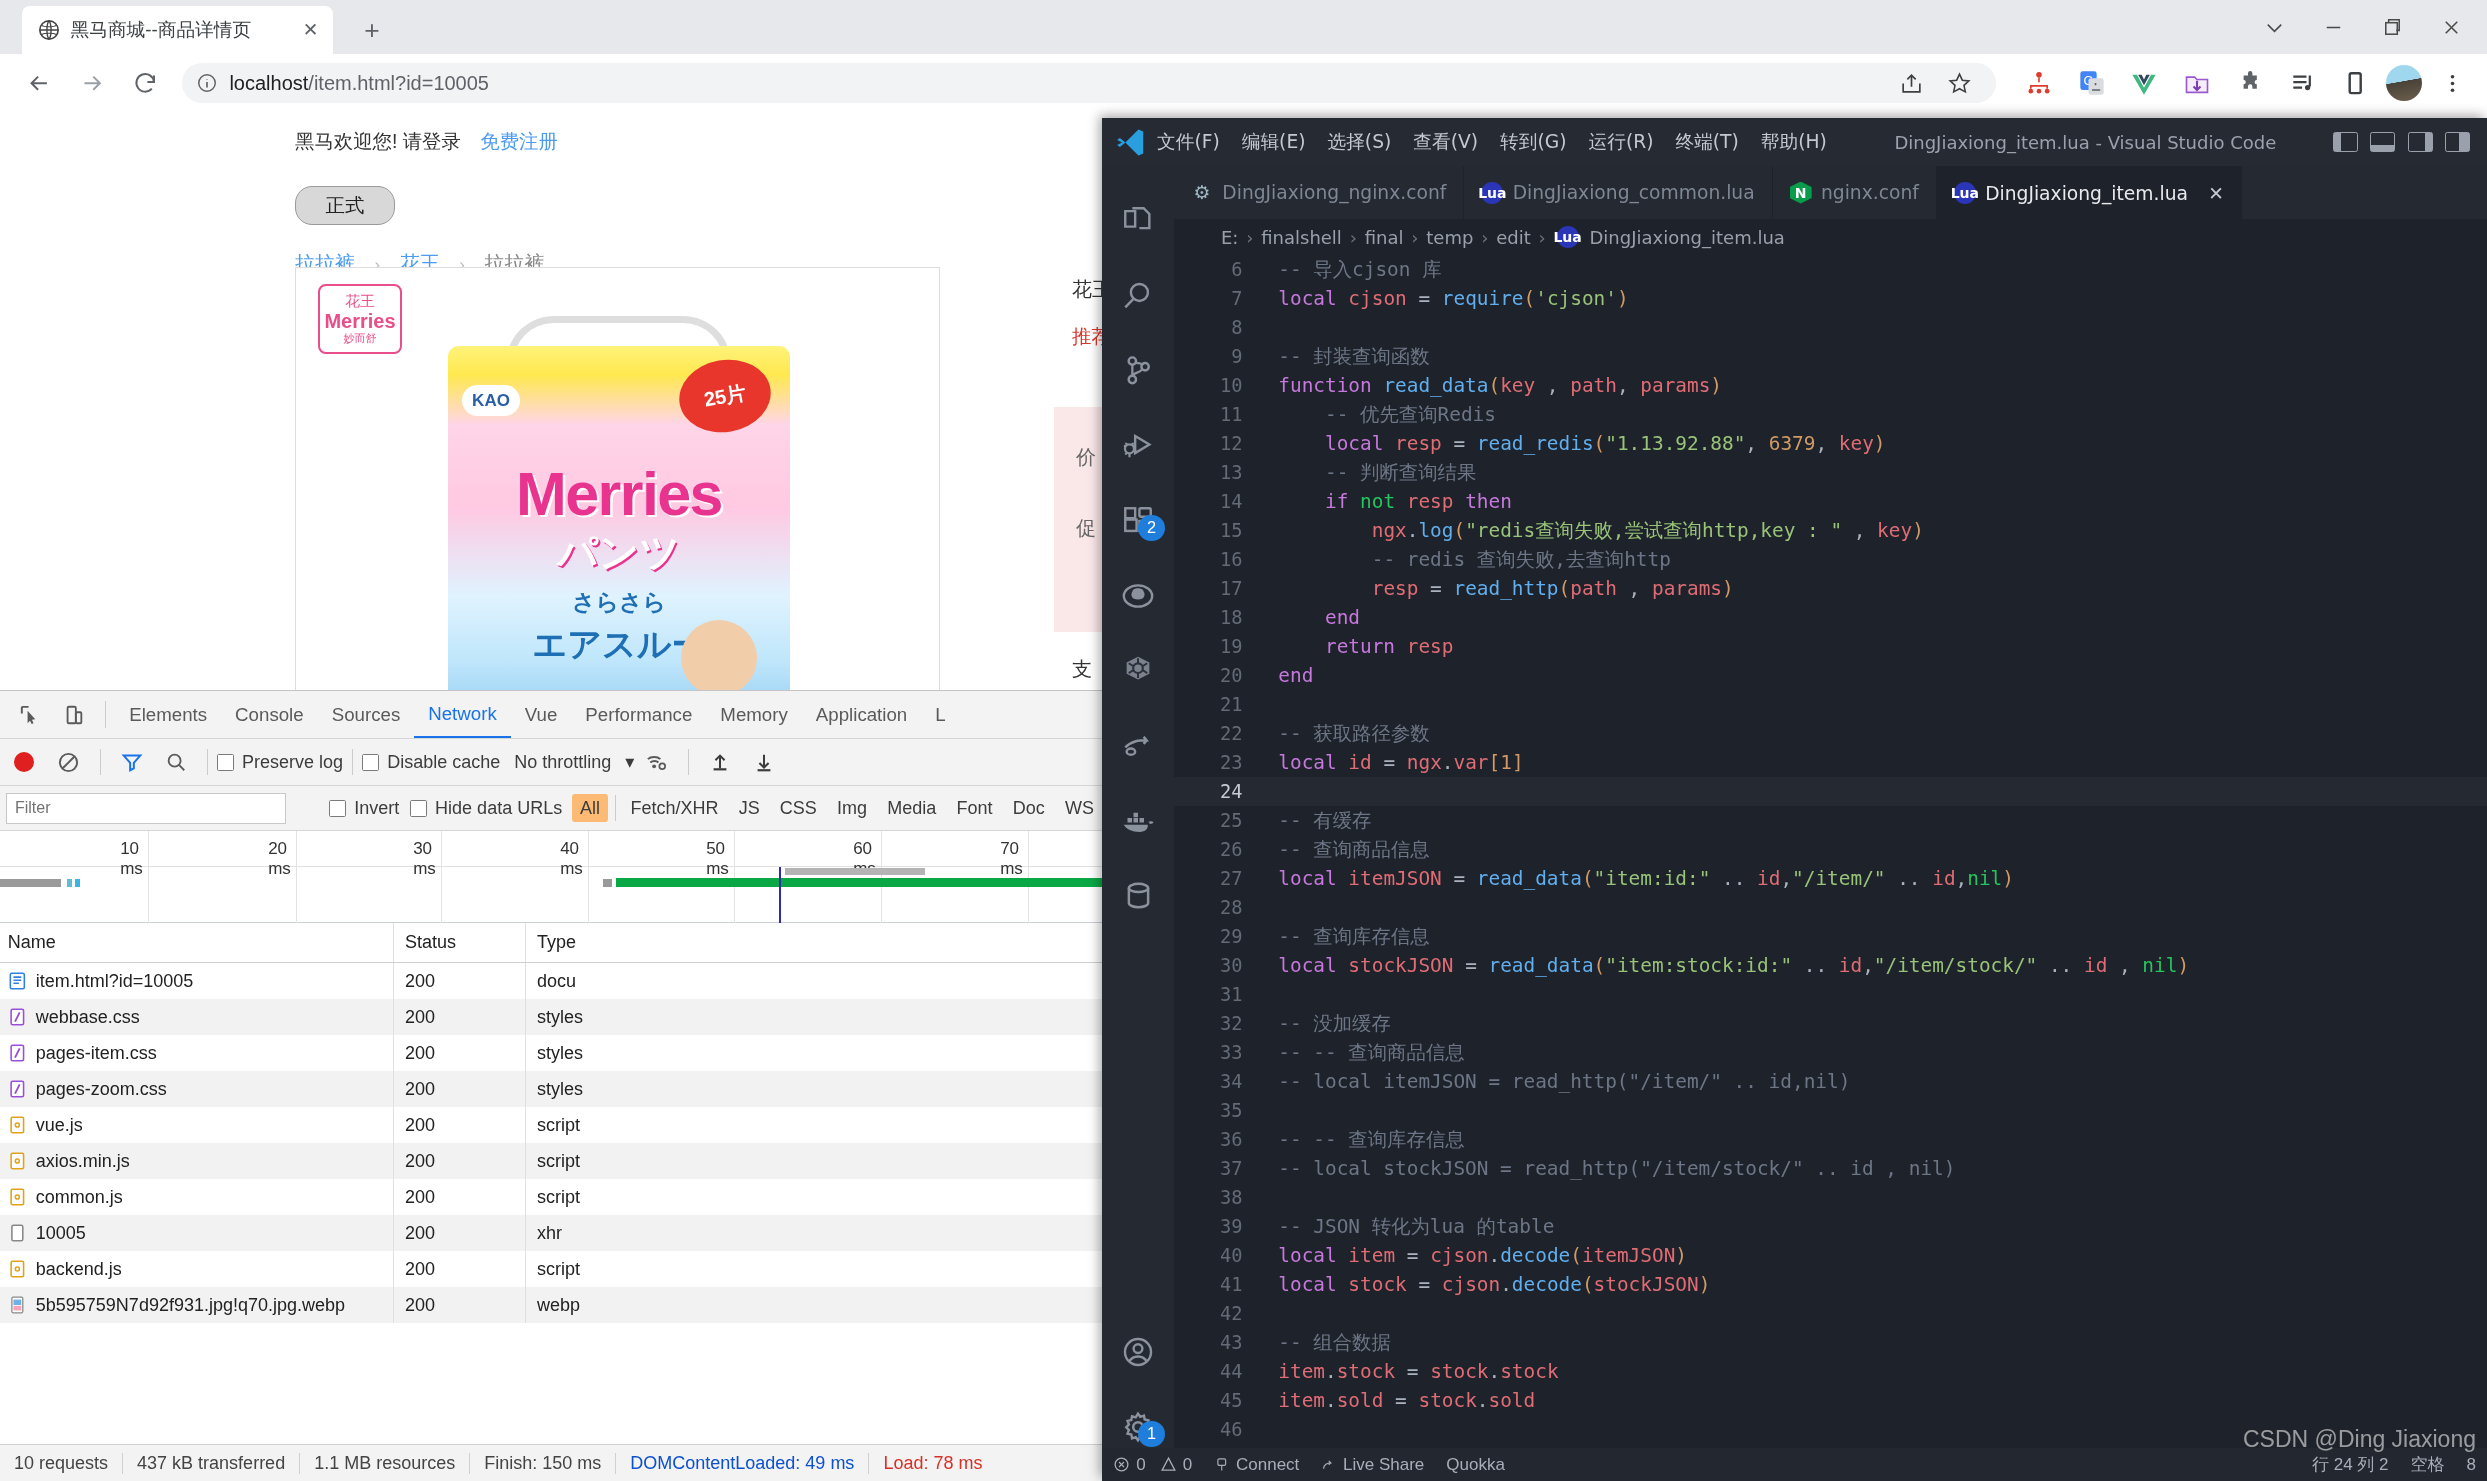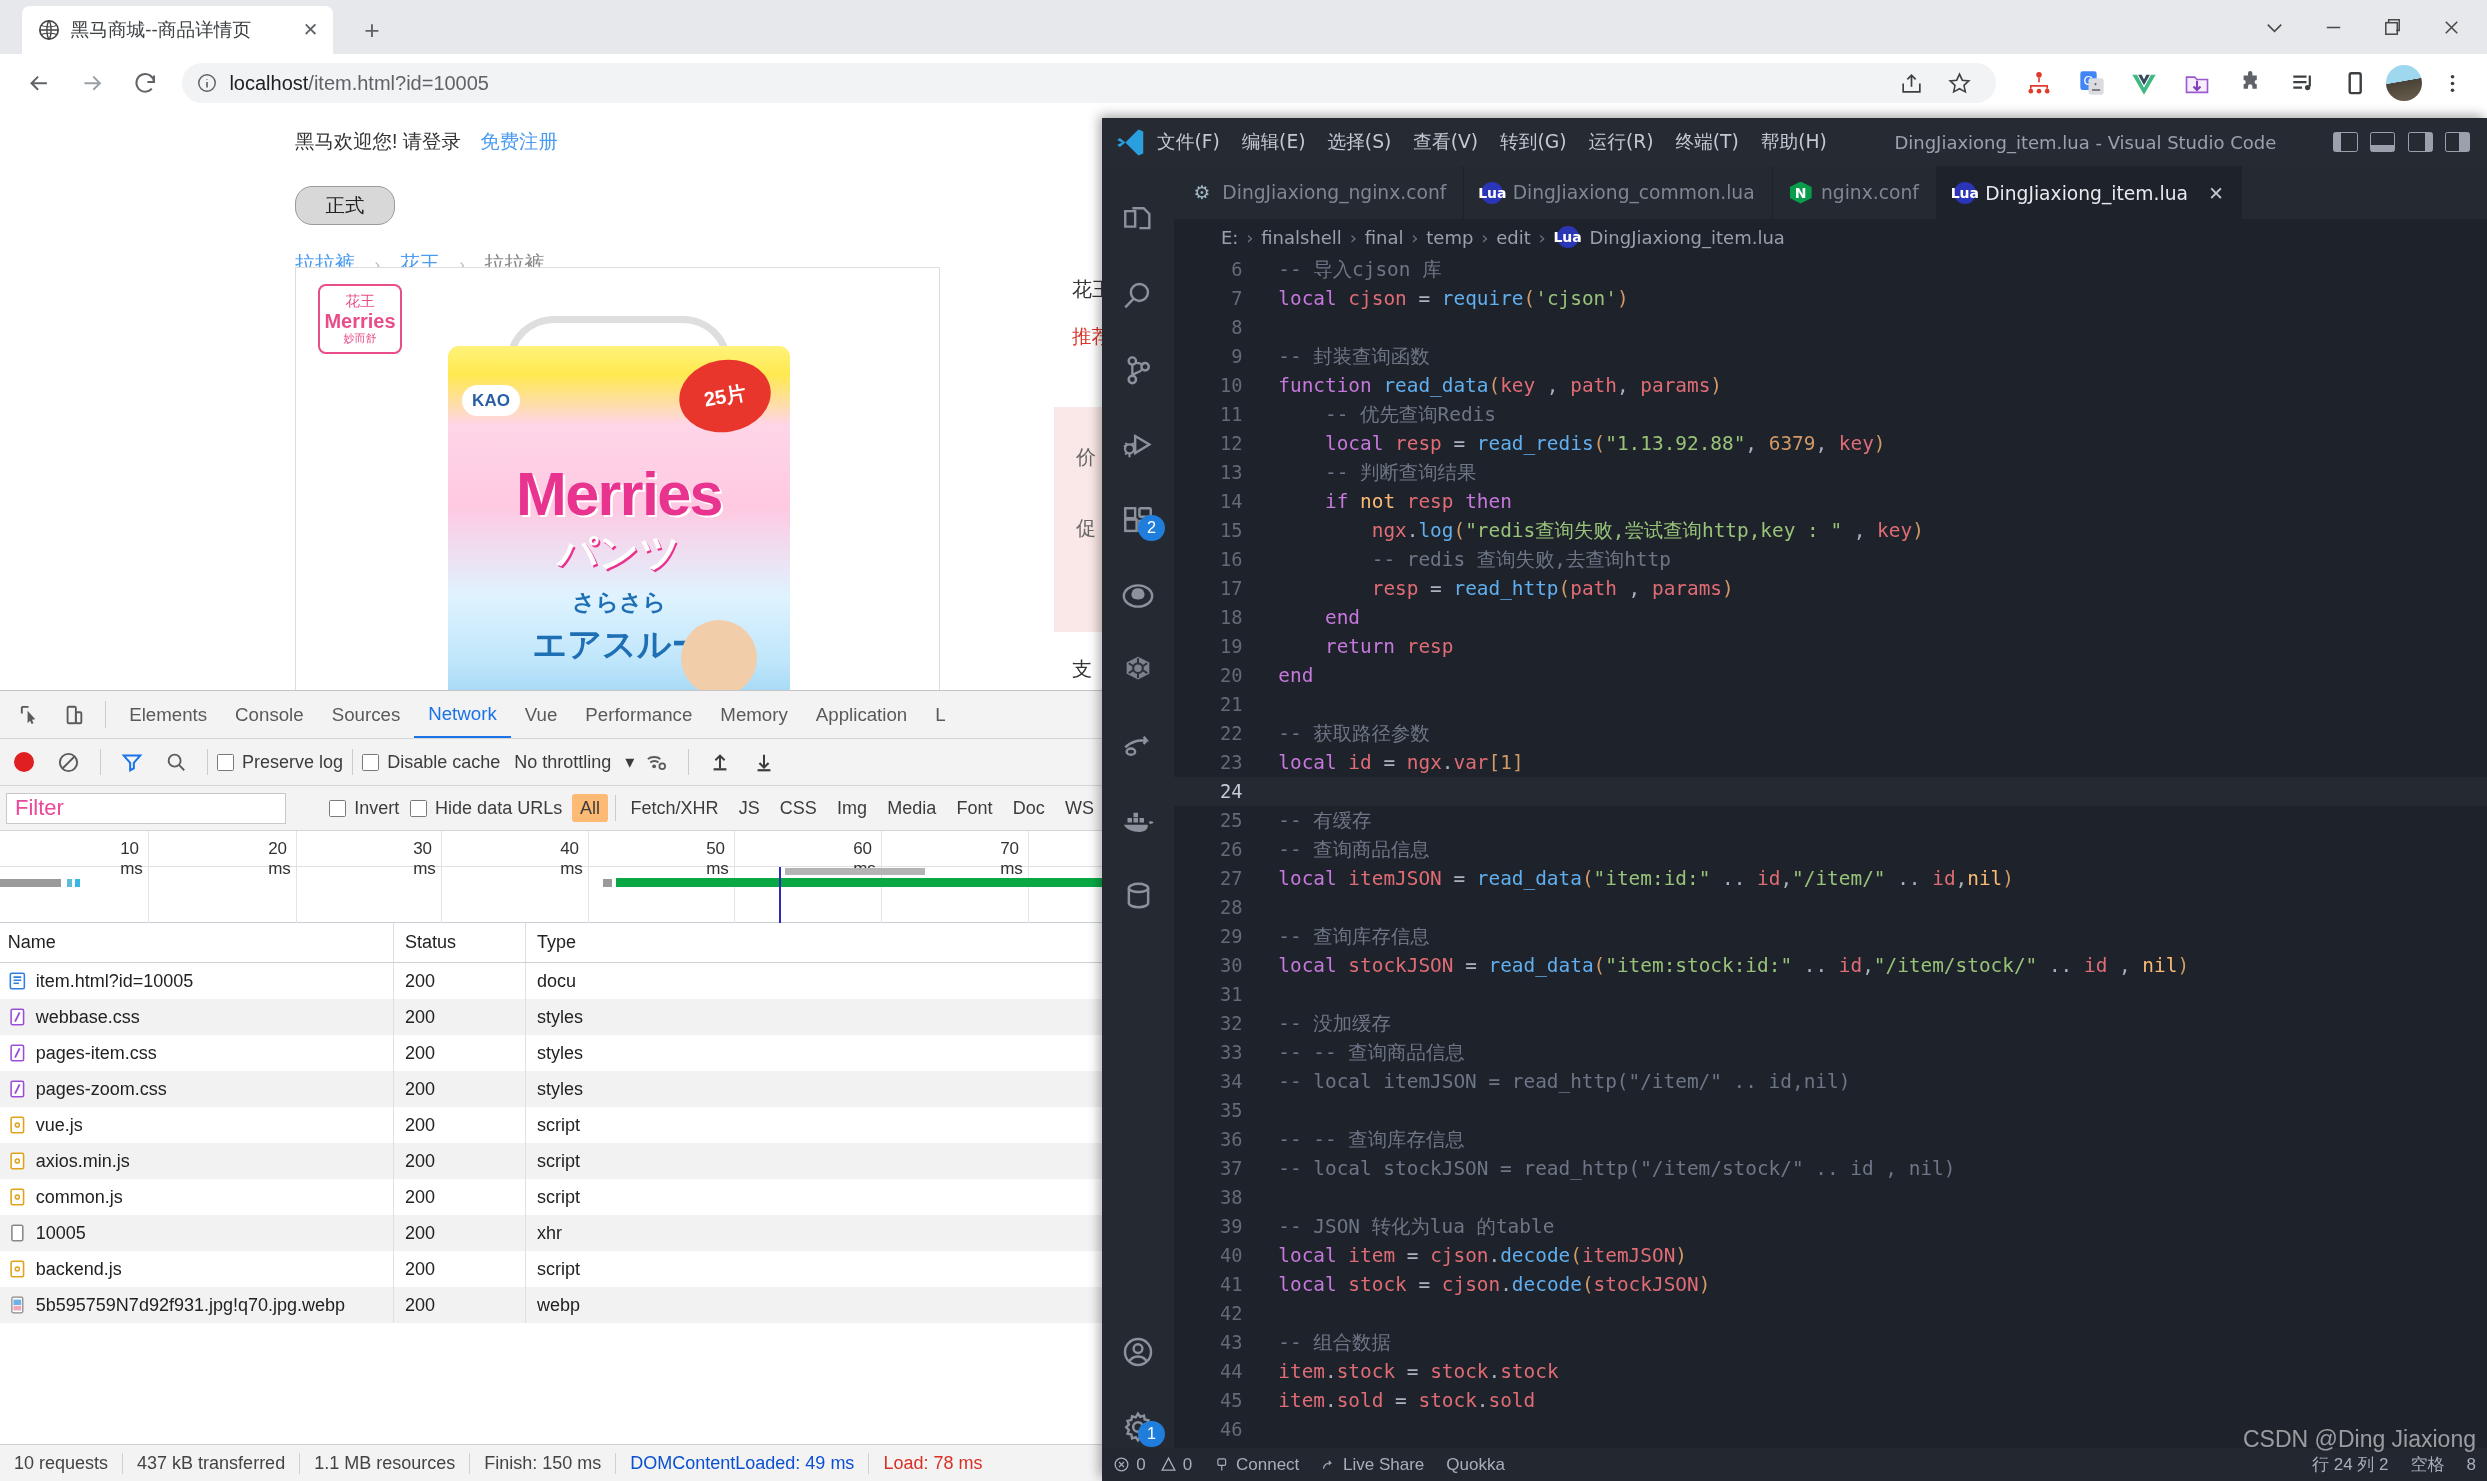--- a/index.html
+++ b/index.html
@@ -196,21 +196,21 @@
   }
   .cbxlabel { display: flex; align-items: center; gap: 7.8px; font-size: 18px; color: #3c3c3c; white-space: nowrap; }
   .throttle { font-size: 18px; color: #3c3c3c; margin-left: 14px; white-space: nowrap; }
 
   .dt-filterbar {
     height: 45px; display: flex; align-items: center;
     border-bottom: 0.8px solid #d6d6d6; background: #f3f3f3;
   }
   .filter-input {
     width: 280px; height: 31px; background: #fff; border: 0.8px solid #c8c8c8;
-    margin-left: 6.2px; padding: 0 7.8px; font-size: 22px; color: #ec4899;
+    margin-left: 6.2px; padding: 0 7.8px; font-size: 16px; color: #737373;
     display: flex; align-items: center;
   }
   .ftype {
     font-size: 18px; color: #3c3c3c; padding: 3.1px 7.8px; margin: 0 2.3px;
     border-radius: 3.1px; white-space: nowrap;
   }
   .ftype.sel { background: #fdba74; }
 
   .dt-timeline {
     height: 92px; background: #fff; position: relative;
@@ -329,21 +329,21 @@
   .cline.cur .lnum { color: #c6ccd6; }
   .ctext { flex: 1; padding-left: 9.3px; }
   .tok-cm { color: #6d7686; }
   .tok-kw { color: #c678dd; }
   .tok-fn { color: #61afef; }
   .tok-var { color: #e06c75; }
   .tok-str { color: #98c379; }
   .tok-num { color: #d19a66; }
   .tok-op { color: #abb2bf; }
   .tok-pn { color: #d19a66; }
-  .tok-pl { color: #fdba74; }
+  .tok-pl { color: #22c55e; }
   .tok-plain { color: #abb2bf; }
 
   .vs-statusbar {
     position: absolute; left: 0; bottom: 0; width: 1385px; height: 33px;
     background: #232830; display: flex; align-items: center;
     font-size: 17px; color: #a8aeb9; font-family: "Liberation Sans", sans-serif;
   }
   .sb-item { padding: 0 11px; display: flex; align-items: center; gap: 6.2px; white-space: nowrap; }
   .sb-right { margin-left: auto; display: flex; align-items: center; }
 

